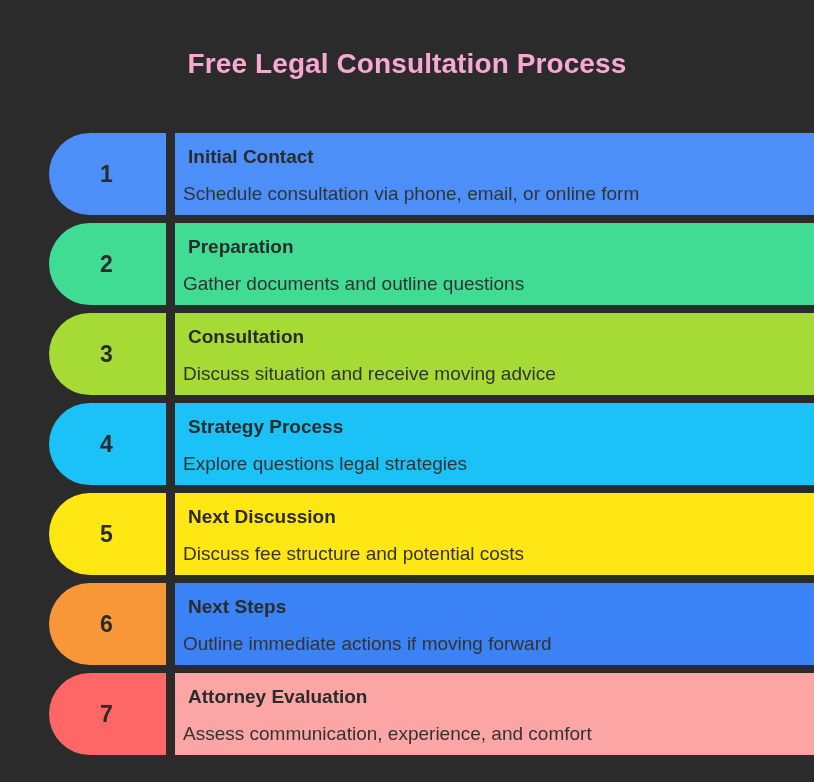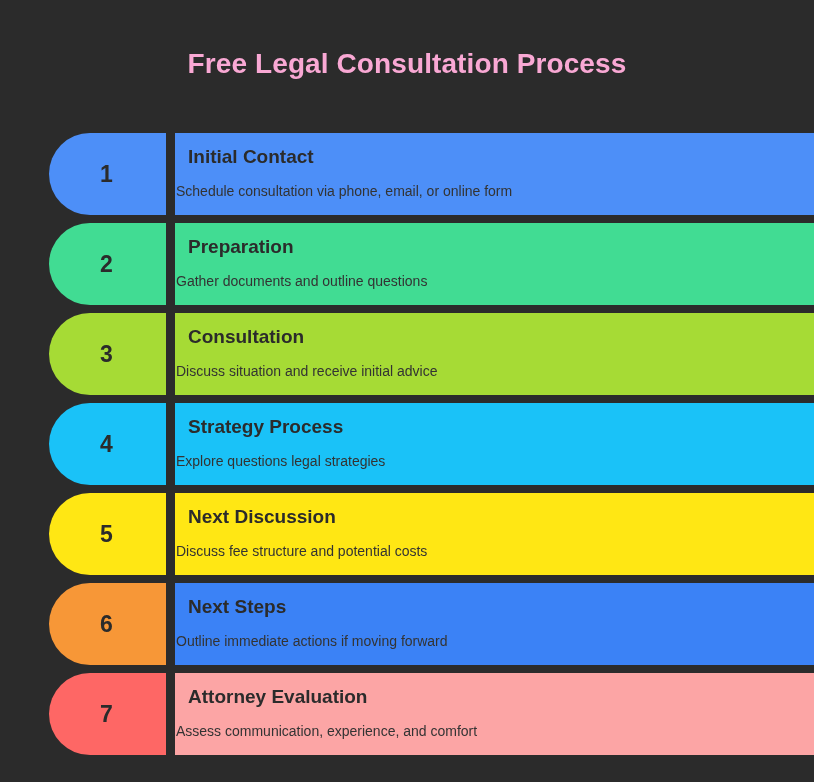--- a/index.html
+++ b/index.html
@@ -25,22 +25,22 @@
   }
   .pill span { margin-left: -2px; }
   .card {
     position: absolute; left: 126px; top: 0; width: 647px; height: 82px;
   }
   .card-title {
     position: absolute; left: 13px; top: 13px;
     color: #2b2b2b; font-size: 19px; font-weight: bold;
   }
   .card-desc {
-    position: absolute; left: 1px; top: 50px;
-    color: #333; font-size: 14px;
+    position: absolute; left: 8px; top: 50px;
+    color: #333; font-size: 19px;
   }
 </style>
 </head>
 <body>
 
 <div class="title">Free Legal Consultation Process</div>
 
 <div class="steps">
   <div class="step">
     <div class="pill" style="background: rgb(77, 143, 248);">
@@ -59,21 +59,21 @@
       <div class="card-title">Preparation</div>
       <div class="card-desc">Gather documents and outline questions</div>
     </div>
   </div>
   <div class="step">
     <div class="pill" style="background: rgb(166, 219, 53);">
         <span>3</span>
       </div>
     <div class="card" style="background: rgb(166, 219, 53);">
       <div class="card-title">Consultation</div>
-      <div class="card-desc">Discuss situation and receive initial advice</div>
+      <div class="card-desc">Discuss situation and receive moving advice</div>
     </div>
   </div>
   <div class="step">
     <div class="pill" style="background: rgb(26, 194, 248);">
         <span>4</span>
       </div>
     <div class="card" style="background: rgb(26, 194, 248);">
       <div class="card-title">Strategy Process</div>
       <div class="card-desc">Explore questions legal strategies</div>
     </div>

